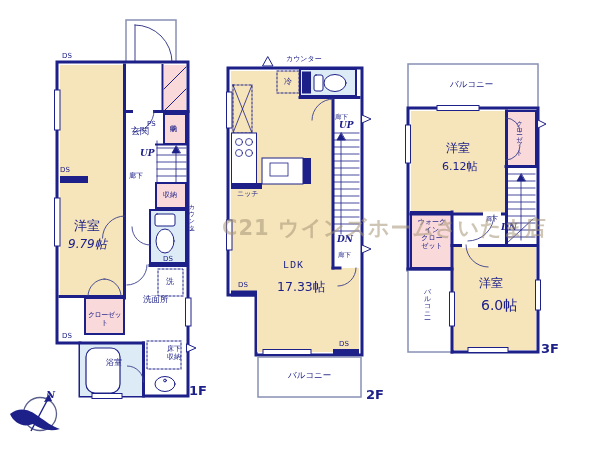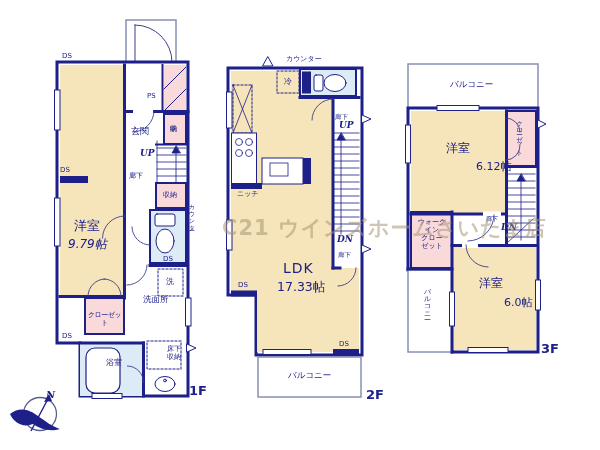--- a/index.html
+++ b/index.html
@@ -211,21 +211,21 @@
     <path d="M10,414 C20,406 30,410 38,416 C45,421 53,427 60,429 C50,432 40,429 33,424 C23,428 14,423 10,414 Z" fill="#1d2088"></path>
     <line x1="31" y1="431" x2="49" y2="397" stroke="#1d2088" stroke-width="1.4"></line>
     <polygon points="49,394 44,402 52,401" fill="#1d2088"></polygon>
   </g>
 </svg>
 
 <div class="wm">C21 ウインズホームさいたま店</div>
 
 <div class="lbl" style="left:62px;top:52px;font-size:7px;">DS</div>
 <div class="lbl" style="left:131px;top:80px;font-size:9px;margin-top:46px;">玄関</div>
-<div class="lbl" style="left:147px;top:92px;font-size:7px;">PS</div>
+<div class="lbl" style="left:147px;top:120px;font-size:7px;">PS</div>
 <div class="lbl v" style="left:169px;top:119px;font-size:7px;height:24px;">収納</div>
 <div class="lbl it" style="left:140px;top:148px;font-size:9px;">UP</div>
 <div class="lbl" style="left:129px;top:172px;font-size:7px;">廊下</div>
 <div class="lbl" style="left:60px;top:166px;font-size:7px;">DS</div>
 <div class="lbl" style="left:163px;top:191px;font-size:7px;">収納</div>
 <div class="lbl v" style="left:188px;top:200px;font-size:6px;height:50px;">カウンター</div>
 <div class="lbl" style="left:74px;top:219px;font-size:13px;">洋室</div>
 <div class="lbl" style="left:68px;top:238px;font-size:12px;font-style:italic;">9.79帖</div>
 <div class="lbl" style="left:163px;top:255px;font-size:7px;">DS</div>
 <div class="lbl" style="left:166px;top:277px;font-size:8px;">洗</div>
@@ -237,37 +237,37 @@
 収納</div>
 <div class="lbl fl" style="left:189px;top:384px;">1F</div>
 
 <div class="lbl" style="left:286px;top:55px;font-size:7px;">カウンター</div>
 <div class="lbl" style="left:284px;top:77px;font-size:8px;">冷</div>
 <div class="lbl" style="left:335px;top:114px;font-size:6.5px;">廊下</div>
 <div class="lbl it" style="left:339px;top:120px;font-size:9px;">UP</div>
 <div class="lbl" style="left:237px;top:190px;font-size:7px;">ニッチ</div>
 <div class="lbl it" style="left:337px;top:234px;font-size:9px;">DN</div>
 <div class="lbl" style="left:338px;top:252px;font-size:6.5px;">廊下</div>
-<div class="lbl" style="left:283px;top:260px;font-size:14px;letter-spacing:1px;">LDK</div>
+<div class="lbl" style="left:283px;top:260px;font-size:10px;letter-spacing:1px;font-family:Liberation Mono, monospace;">LDK</div>
 <div class="lbl" style="left:277px;top:280px;font-size:12.5px;">17.33帖</div>
 <div class="lbl" style="left:238px;top:281px;font-size:7px;">DS</div>
 <div class="lbl" style="left:339px;top:340px;font-size:7px;">DS</div>
 <div class="lbl" style="left:288px;top:371px;font-size:8.5px;">バルコニー</div>
 <div class="lbl fl" style="left:366px;top:388px;">2F</div>
 
 <div class="lbl" style="left:450px;top:80px;font-size:8.5px;">バルコニー</div>
 <div class="lbl" style="left:446px;top:142px;font-size:12px;">洋室</div>
-<div class="lbl" style="left:442px;top:161px;font-size:11px;margin-left:34px;">6.12帖</div>
+<div class="lbl" style="left:442px;top:161px;font-size:11px;">6.12帖</div>
 <div class="lbl v" style="left:515px;top:116px;font-size:6.5px;height:48px;">クローゼット</div>
 <div class="lbl ctr" style="left:412px;top:218px;font-size:7px;width:40px;">ウォーク
 イン
 クロー
 ゼット</div>
 <div class="lbl" style="left:486px;top:216px;font-size:6px;">廊下</div>
 <div class="lbl it" style="left:501px;top:222px;font-size:9px;">DN</div>
 <div class="lbl" style="left:479px;top:277px;font-size:12px;">洋室</div>
-<div class="lbl" style="left:504px;top:297px;font-size:11px;">6.0帖</div>
+<div class="lbl" style="left:481px;top:297px;font-size:14px;">6.0帖</div>
 <div class="lbl v" style="left:423px;top:283px;font-size:7px;height:62px;">バルコニー</div>
 <div class="lbl fl" style="left:541px;top:342px;">3F</div>
 
 <div class="lbl it" style="left:46px;top:389px;font-size:10px;">N</div>
 
 </div>
 
 </body></html>

